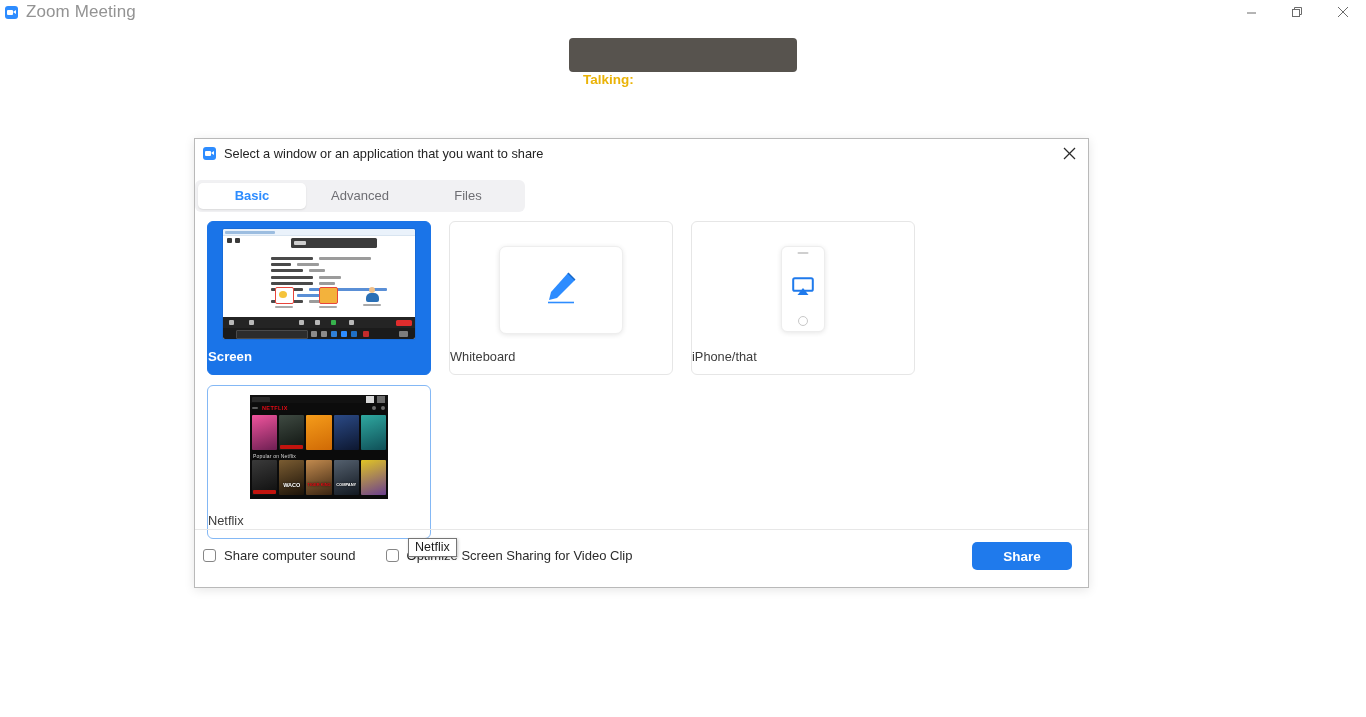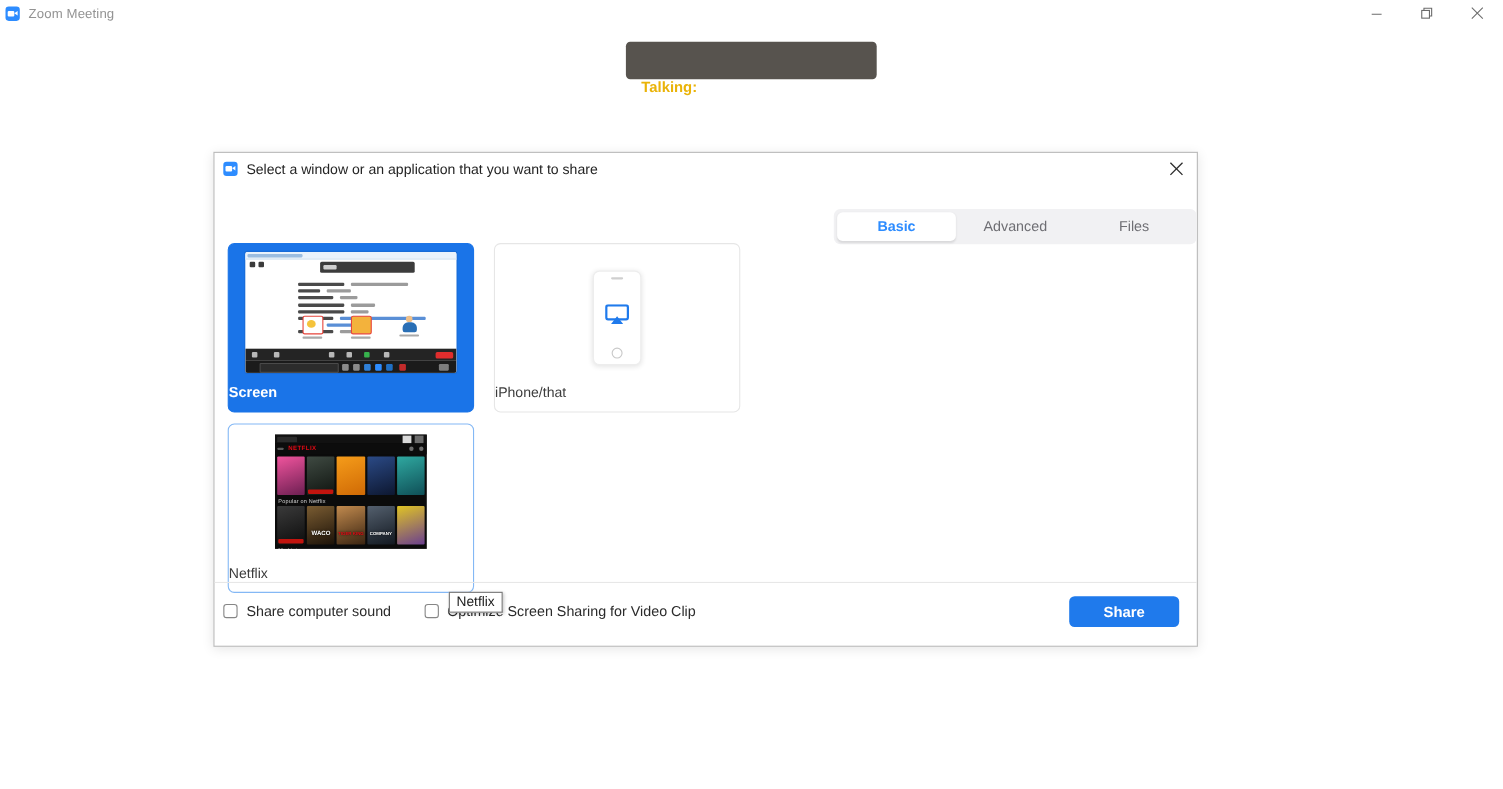--- a/index.html
+++ b/index.html
@@ -42,21 +42,21 @@
     content: "";
     position: absolute;
     left: 8px; top: 4.5px;
     width: 0; height: 0;
     border-top: 2.5px solid transparent;
     border-bottom: 2.5px solid transparent;
     border-right: 3px solid #ffffff;
   }
   .titlebar-text {
     margin-left: 8px;
-    font-size: 12px;
+    font-size: 17px;
     color: #939393;
     letter-spacing: 0.1px;
   }
   .win-controls {
     position: absolute;
     right: 0; top: 0;
     height: 24px;
     display: flex;
     align-items: center;
   }
@@ -139,22 +139,22 @@
     width: 34px; height: 28px;
     display: flex;
     align-items: center;
     justify-content: center;
     cursor: pointer;
   }
 
   
   .tabbar-wrap {
     display: flex;
-    justify-content: flex-end;
-    margin-top: 23px;
+    justify-content: flex-start;
+    margin-top: 13px;
   }
   .tabbar {
     display: flex;
     background: #f1f1f3;
     border-radius: 6px;
     padding: 3px;
     width: 330px;
     box-sizing: border-box;
   }
   .tab {
@@ -738,20 +738,32 @@
             <div class="tb-icon" style="left:108px;background:#2f7fd6"></div>
             <div class="tb-icon" style="left:118px;background:#2d8cff"></div>
             <div class="tb-icon" style="left:128px;background:#1f6fc4"></div>
             <div class="tb-icon" style="left:140px;background:#c22b2b"></div>
             <div class="tb-icon" style="left:176px;width:9px;background:#7d7d7d"></div>
           </div>
         </div>
         <div class="tile-label">Screen</div>
       </div>
 
+      <div class="tile">
+        <div class="wb-card">
+          <span>
+            <svg width="46" height="42" viewBox="0 0 46 42">
+              <path d="M30 6 L37 13 L19 31 L11 33 L13 25 Z" fill="#2d8cff"></path>
+              <path d="M30 6 L37 13" stroke="#1668c9" stroke-width="1.5"></path>
+              <line x1="10" y1="35.5" x2="36" y2="35.5" stroke="#2d8cff" stroke-width="1.6"></line>
+            </svg>
+          </span>
+        </div>
+        <div class="tile-label">Whiteboard</div>
+      </div>
 
       <div class="tile">
         <div class="phone-card">
           <div class="phone-speaker"></div>
           <div class="phone-airplay">
             <svg width="22" height="20" viewBox="0 0 22 20">
               <rect x="1.2" y="1.2" width="19.6" height="12.6" rx="1.6" fill="none" stroke="#1f7aec" stroke-width="2"></rect>
               <polygon points="11,11 5.5,18 16.5,18" fill="#1f7aec"></polygon>
             </svg>
           </div>

